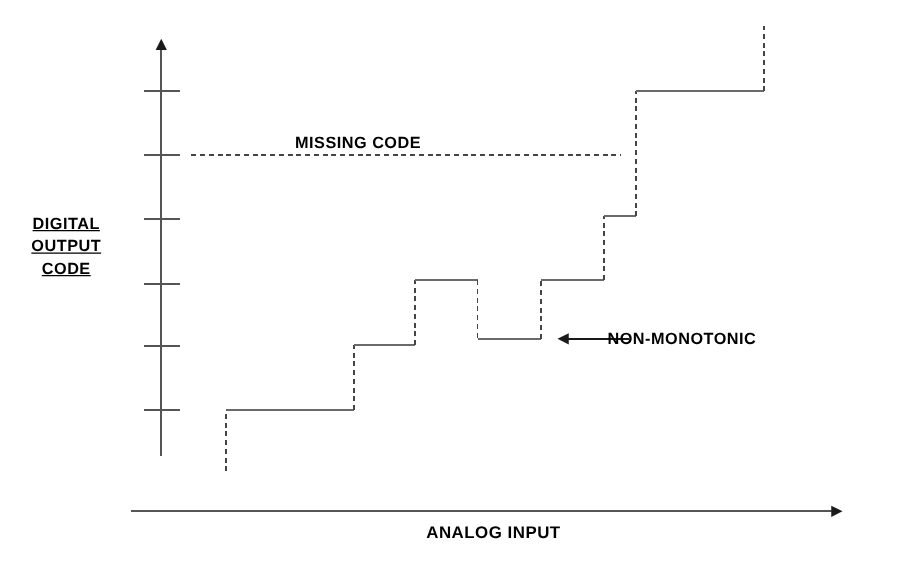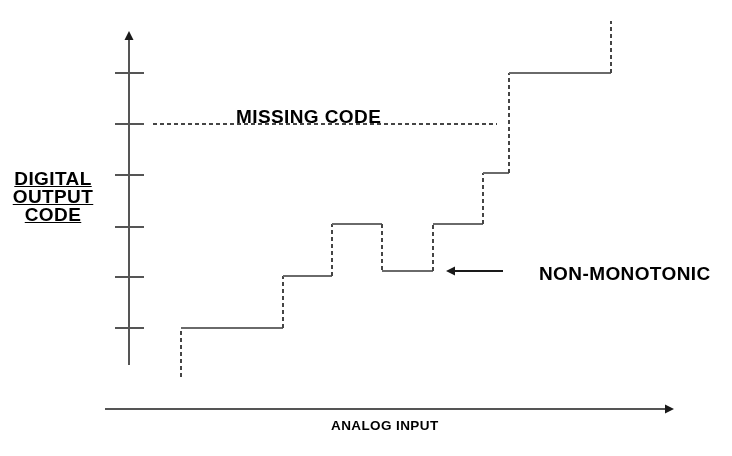--- a/index.html
+++ b/index.html
@@ -14,42 +14,42 @@
   .plot-svg {
     position: absolute;
     left: 0; top: 0;
     width: 732px; height: 456px;
   }
   .lbl {
     position: absolute;
     font-weight: bold;
     color: #000000;
     letter-spacing: 0.4px;
-    font-size: 19px;
+    font-size: 13px;
     white-space: nowrap;
   }
   .lbl-y {
     left: 9px;
     top: 170px;
     width: 88px;
     text-align: center;
     line-height: 18px;
     white-space: pre-line;
     text-decoration: underline;
   }
   .lbl-missing {
     left: 236px;
     top: 106px;
   }
   .lbl-nonmono {
-    left: 539px;
+    left: 486px;
     top: 263px;
   }
   .lbl-x {
-    left: 331px;
+    left: 341px;
     top: 418px;
     font-size: 13.5px;
   }
 </style>
 </head>
 <body>
 
 <div class="canvas">
   <svg class="plot-svg" viewBox="0 0 732 456" xmlns="http://www.w3.org/2000/svg">
       <line x1="129" y1="365" x2="129" y2="38" stroke="#555555" stroke-width="1.8" shape-rendering="crispEdges"></line>

